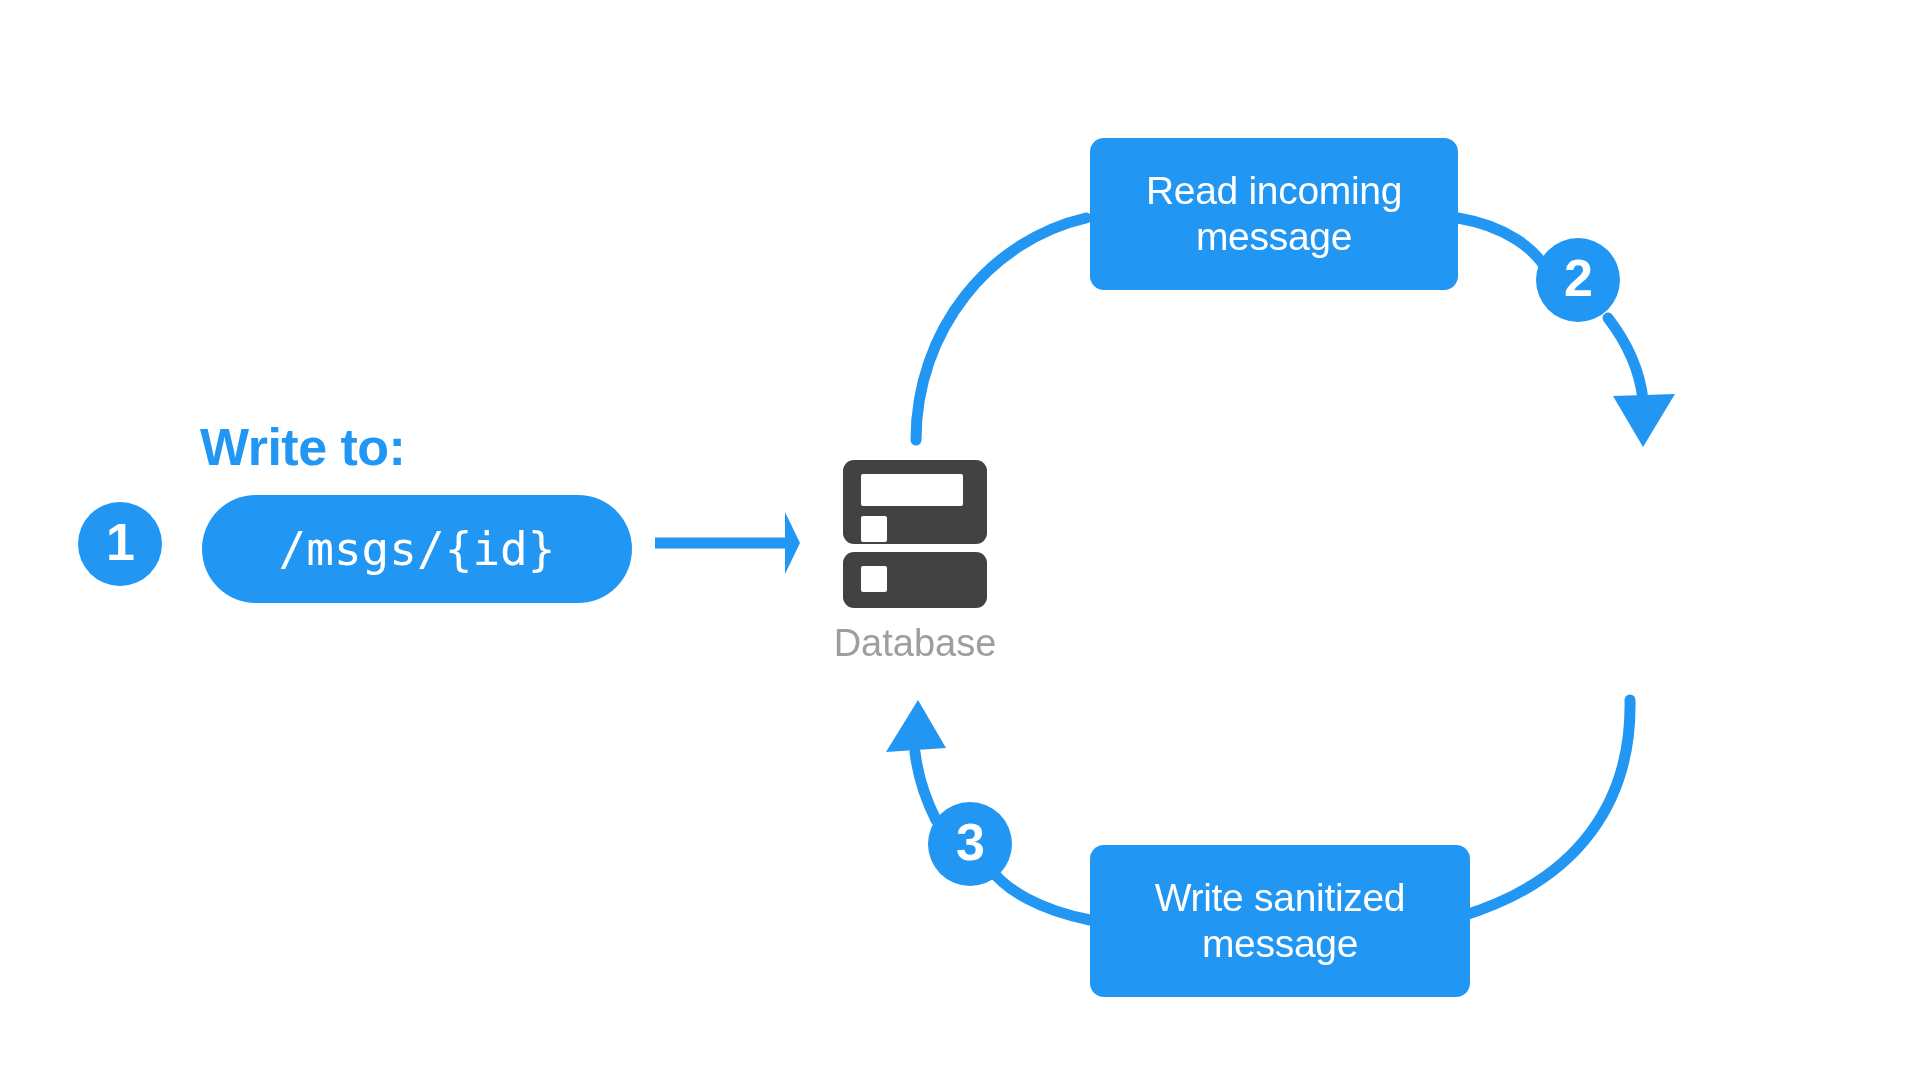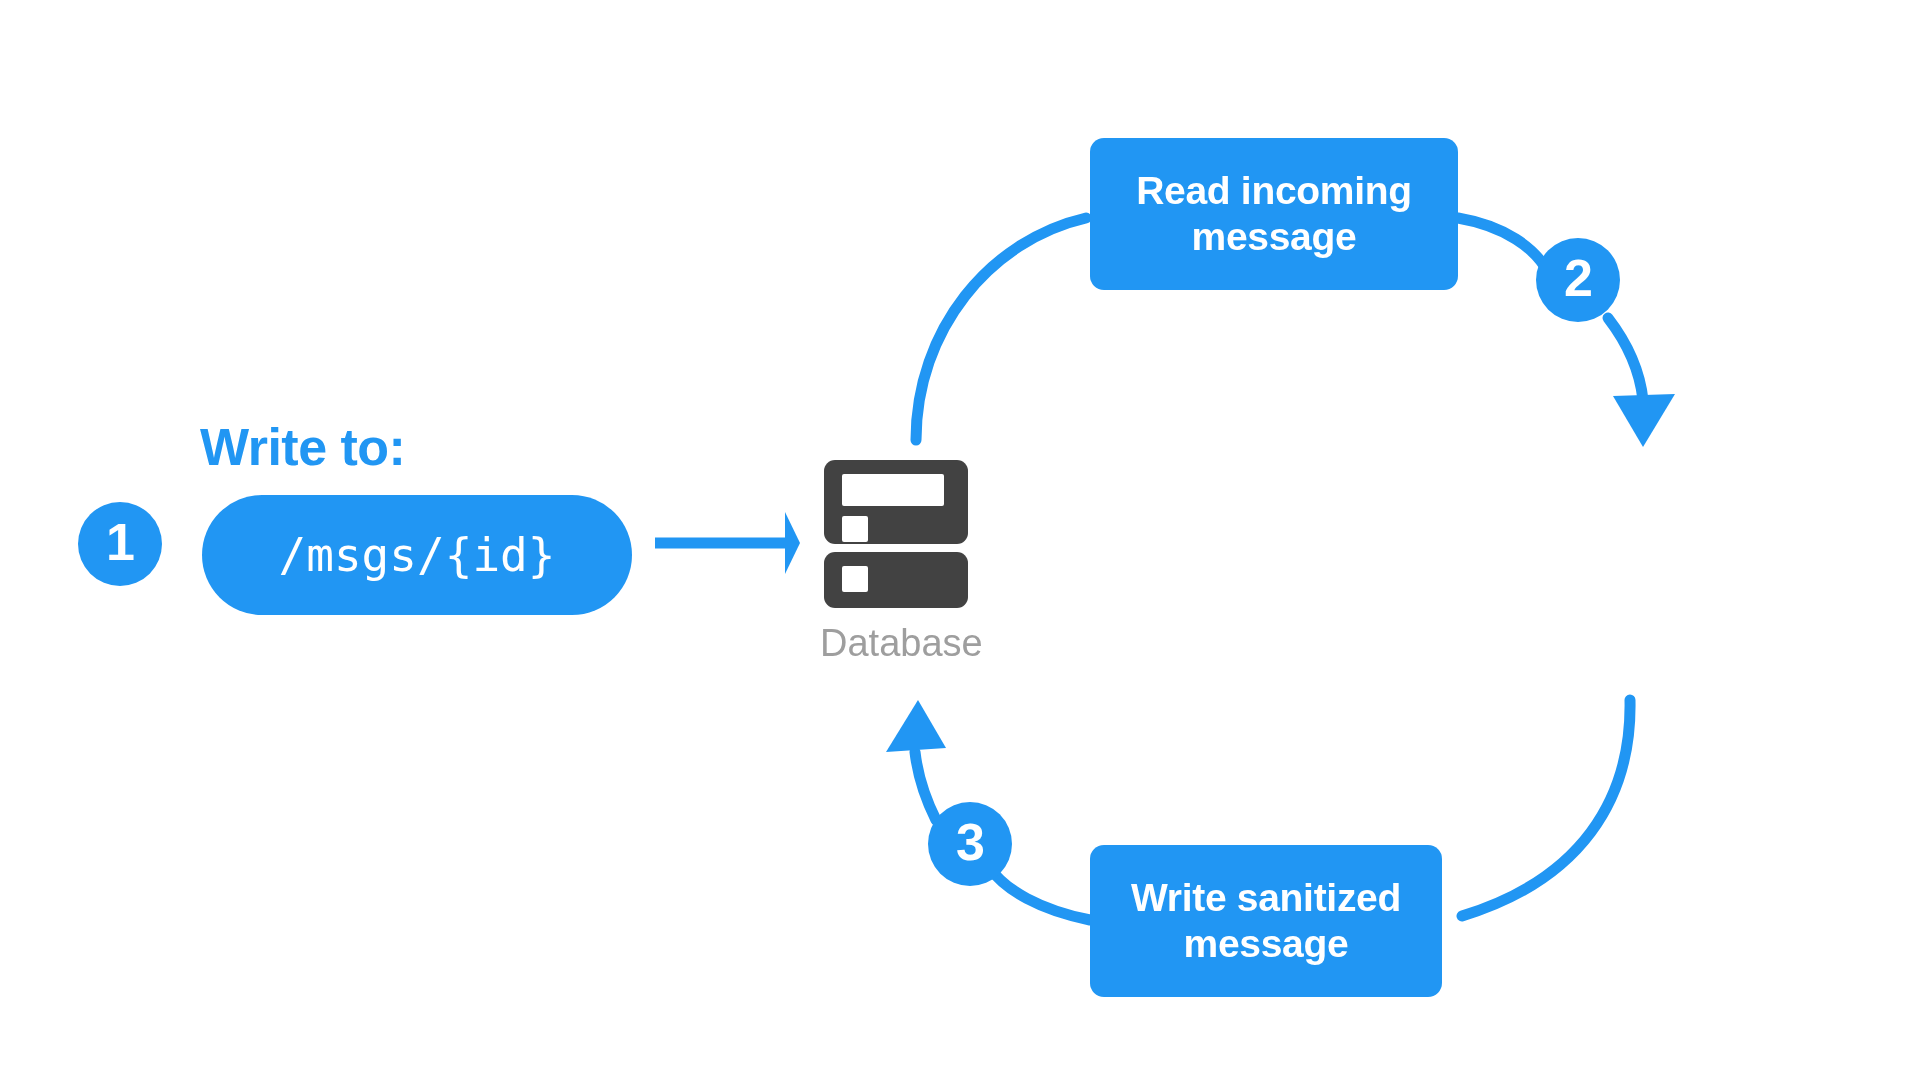--- a/index.html
+++ b/index.html
@@ -90,32 +90,33 @@
   .action-box {
     position: absolute;
     background: #2196f3;
     border-radius: 14px;
     color: #ffffff;
     display: flex;
     align-items: center;
     justify-content: center;
     text-align: center;
     font-size: 39px;
-    font-weight: bold;
+    font-weight: normal;
     line-height: 1.18;
     letter-spacing: -0.3px;
     box-sizing: border-box;
     padding: 0 18px;
   }
 
   
   .service-node {
     position: absolute;
     display: flex;
     flex-direction: column;
+    align-items: center;
   }
   .service-icon {
     display: block;
   }
   .service-label {
     margin-top: 14px;
     color: #9e9e9e;
     font-size: 38px;
     font-weight: normal;
     white-space: nowrap;
@@ -150,21 +151,21 @@
       <polygon points="886,752 946,748 918,700" fill="#2196f3"></polygon>
     </g>
   </svg>
 
   <div class="layer-nodes">
 
     <div class="caption" style="left:200px; top:417px;">Write to:</div>
 
     <div class="step-badge" style="left:78px; top:502px;">1</div>
 
-    <div class="path-pill" style="left:202px; top:495px; width:430px; height:120px;">/msgs/{id}</div>
+    <div class="path-pill" style="left:202px; top:495px; width:430px; height:108px;">/msgs/{id}</div>
 
     <div class="service-node" style="left:820px; top:460px; width:190px;">
       <svg class="service-icon" width="152" height="148" viewBox="0 0 152 148" xmlns="http://www.w3.org/2000/svg">
 
         <rect x="4" y="0" width="144" height="84" rx="11" ry="11" fill="#424242"></rect>
         <rect x="22" y="14" width="102" height="32" rx="2" ry="2" fill="#ffffff"></rect>
         <rect x="22" y="56" width="26" height="26" rx="2" ry="2" fill="#ffffff"></rect>
 
         <rect x="4" y="92" width="144" height="56" rx="11" ry="11" fill="#424242"></rect>
         <rect x="22" y="106" width="26" height="26" rx="2" ry="2" fill="#ffffff"></rect>
@@ -175,21 +176,21 @@
 
     <div class="action-box" style="left:1090px; top:138px; width:368px; height:152px;">
       <span>
         <span>Read incoming</span><br>
         <span>message</span>
       </span>
     </div>
 
     <div class="step-badge" style="left:1536px; top:238px;">2</div>
 
-    <div class="action-box" style="left:1090px; top:845px; width:352px; height:152px;">
+    <div class="action-box" style="left:1090px; top:845px; width:380px; height:152px;">
       <span>
         <span>Write sanitized</span><br>
         <span>message</span>
       </span>
     </div>
 
     <div class="step-badge" style="left:928px; top:802px;">3</div>
 
   </div>
 </div>

